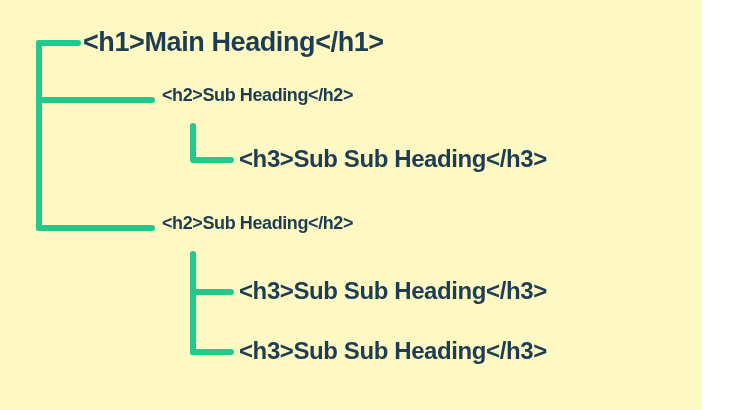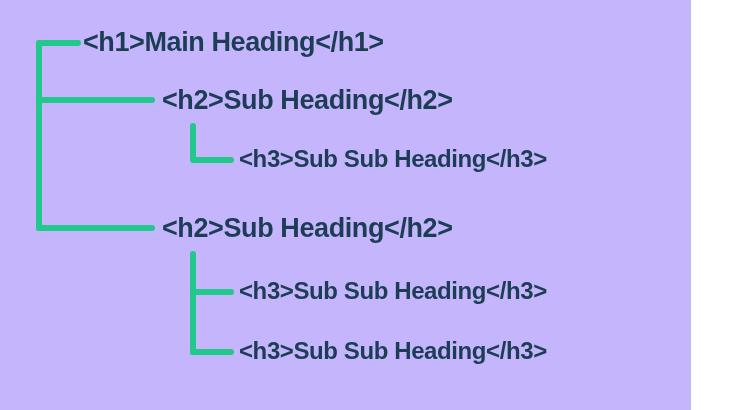--- a/index.html
+++ b/index.html
@@ -8,22 +8,23 @@
     padding: 0;
     background: #ffffff;
   }
   body {
     font-family: "Liberation Sans", sans-serif;
   }
   #diagram-root {
     position: relative;
     width: 691px;
     height: 410px;
-    background: #c4b5fd;
+    background: #fef9c3;
     overflow: hidden;
+    padding-left: 11px;
   }
   #tree-svg {
     position: absolute;
     left: 0;
     top: 0;
     width: 750px;
     height: 410px;
   }
   .node-label {
     position: absolute;
@@ -33,21 +34,21 @@
     color: #1c3d54;
     letter-spacing: -0.4px;
     -webkit-font-smoothing: antialiased;
   }
   .level-1 {
     font-size: 27px;
     left: 83px;
     top: 27px;
   }
   .level-2 {
-    font-size: 27px;
+    font-size: 18px;
     left: 162px;
   }
   .level-2-a { top: 85px; }
   .level-2-b { top: 213px; }
   .level-3 {
     font-size: 24px;
     left: 239px;
   }
   .level-3-a { top: 145px; }
   .level-3-b { top: 277px; }

